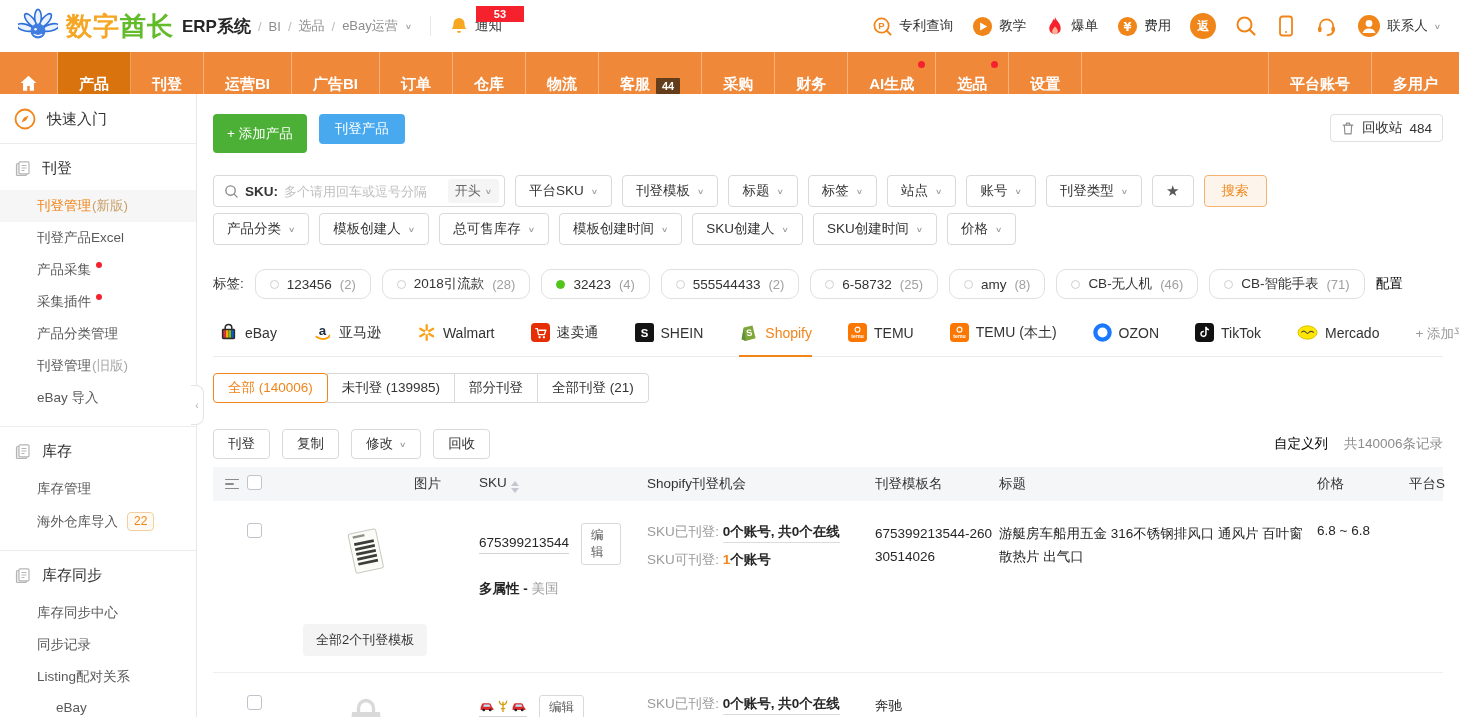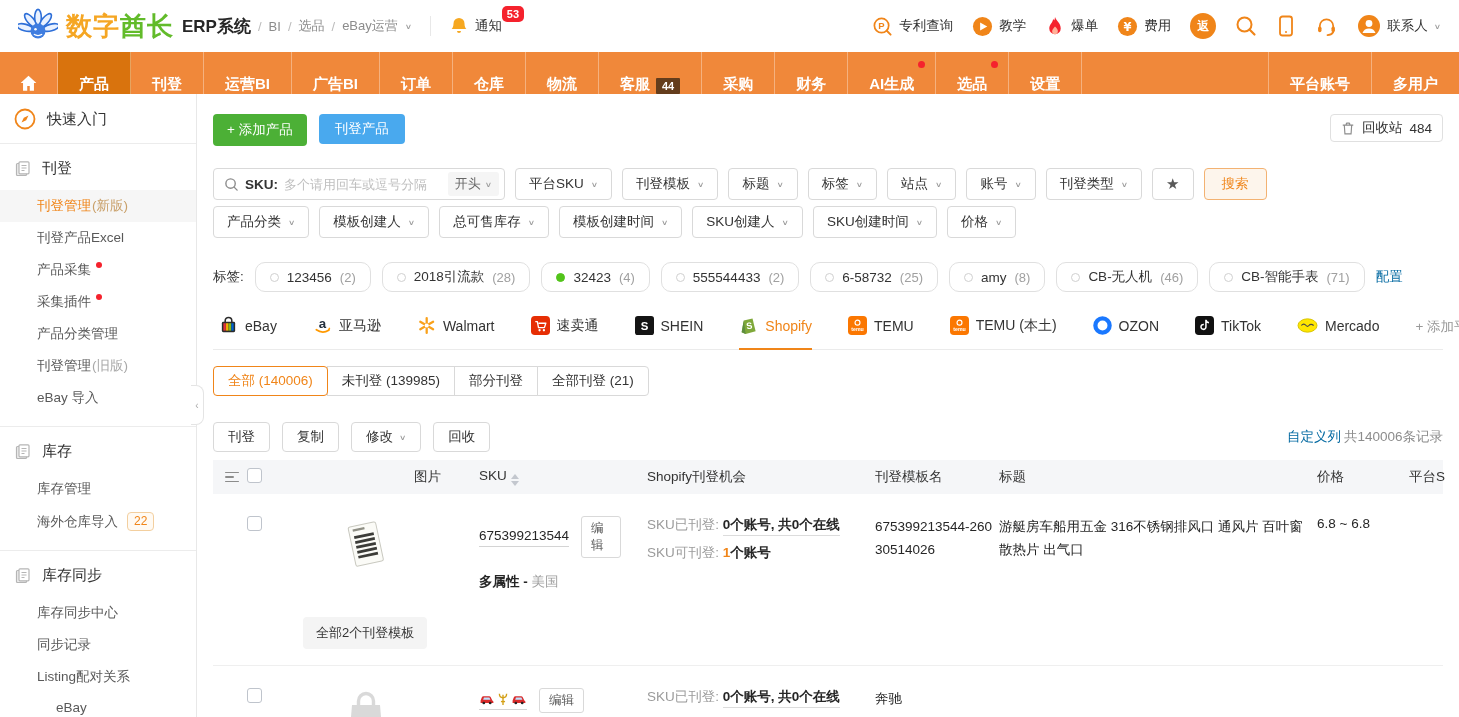--- a/index.html
+++ b/index.html
@@ -14,21 +14,21 @@
   .logo-orange{color:#f5a623}.logo-green{color:#62bb2a}
   .crumbs{display:flex;align-items:center;margin-left:8px;gap:7px;white-space:nowrap}
   .app-title{font-size:17px;font-weight:bold;color:#262626}
   .crumb-sep{color:#bbb;font-size:13px}
   .crumb{color:#8c8c8c;font-size:13px;cursor:pointer}
   .caret{color:#999;font-size:10px;transform:scaleY(.75);display:inline-block}
   .vline{width:1px;height:20px;background:#e8e8e8;margin:0 18px}
   .notify{display:flex;align-items:center;gap:6px;position:relative;cursor:pointer}
   .notify-label{font-size:13.5px;color:#333}
   .num-badge{position:absolute;top:-10px;right:-22px;background:#f5222d;color:#fff;
-    font-size:11px;line-height:16px;padding:0 5px;border-radius:5px;font-weight:bold}
+    font-size:11px;line-height:16px;padding:0 18px;border-radius:0;font-weight:bold}
   .top-right{margin-left:auto;display:flex;align-items:center;gap:19px}
   .hlink{display:flex;align-items:center;gap:6px;font-size:13.5px;color:#333;cursor:pointer;white-space:nowrap}
   .ret-btn{width:26px;height:26px;border-radius:50%;background:#f08519;color:#fff;font-size:12px;
     font-weight:bold;display:flex;align-items:center;justify-content:center;cursor:pointer}
   .contact{display:flex;align-items:center;gap:6px;cursor:pointer}
   
   .nav{height:42px;background:#f0883a;display:flex;color:#fff}
   .nav-item{display:flex;align-items:flex-end;padding:0 21px;font-size:15px;font-weight:bold;
     border-right:1px solid rgba(255,255,255,.35);cursor:pointer;position:relative;white-space:nowrap}
   .nav-item.home{padding:0 18px}
@@ -53,21 +53,21 @@
   .side-item.indent{padding-left:56px}
   .item-dot{width:6px;height:6px;background:#f5222d;border-radius:50%;margin:-10px 0 0 5px}
   .cnt-badge{margin-left:9px;border:1px solid #f3cf9f;color:#f08519;background:#fffaf3;
     font-size:12px;line-height:17px;padding:0 6px;border-radius:4px}
   .collapse-tab{position:absolute;left:191px;top:291px;width:13px;height:40px;background:#fff;
     border:1px solid #e4e4e4;border-left:none;border-radius:0 8px 8px 0;display:flex;align-items:center;
     justify-content:center;color:#aaa;font-size:10px;cursor:pointer;z-index:5}
   
   .main{flex:1;padding:20px 16px 0 16px;overflow:hidden;position:relative}
   .btn{display:inline-flex;align-items:center;justify-content:center;border-radius:4px;cursor:pointer;white-space:nowrap}
-  .btn-green{background:#4cb036;color:#fff;height:32px;padding:0 14px;font-size:13.5px}
+  .btn-green{background:#4cb036;color:#fff;height:39px;padding:0 14px;font-size:13.5px}
   .btn-blue{background:#49a9ee;color:#fff;height:30px;padding:0 16px;font-size:13.5px}
   .row-top{display:flex;align-items:flex-start;gap:12px;margin-bottom:22px}
   .recycle{margin-left:auto;display:flex;align-items:center;gap:7px;border:1px solid #e0e0e0;
     border-radius:4px;height:28px;padding:0 10px;font-size:13.5px;color:#333;cursor:pointer}
   .filters1,.filters2{display:flex;align-items:center;gap:10px;margin-bottom:6px;flex-wrap:nowrap}
   .filters2{margin-bottom:24px}
   .sku-box{display:flex;align-items:center;border:1px solid #d9d9d9;border-radius:4px;height:32px;
     padding:0 5px 0 10px;width:292px;gap:6px}
   .sku-box .lbl{color:#333;font-weight:bold;font-size:13.5px}
   .sku-box input{border:none;outline:none;flex:1;font-size:13px;color:#333;min-width:10px;
@@ -82,39 +82,39 @@
     font-size:13.5px;border-radius:4px}
   
   .tags-row{display:flex;align-items:center;gap:11px;margin-bottom:24px;white-space:nowrap}
   .tags-label{color:#333;flex:none}
   .tag-chip{display:inline-flex;align-items:center;gap:8px;border:1px solid #e0e0e0;border-radius:10px;
     height:30px;padding:0 14px;cursor:pointer;background:#fff}
   .tag-dot{width:9px;height:9px;border-radius:50%;border:1px solid #d0d0d0;background:#fff}
   .tag-dot.on{background:#52c41a;border-color:#52c41a}
   .tag-name{color:#333;font-size:13.5px}
   .tag-count{color:#a0a0a0;font-size:13px}
-  .link-orange{color:#0369a1;cursor:pointer}
+  .link-orange{color:#000000;cursor:pointer}
   
   .ptabs{display:flex;align-items:flex-end;gap:36px;border-bottom:1px solid #ebebeb;padding:0 6px}
   .ptab{display:flex;align-items:center;gap:7px;padding-bottom:13px;font-size:14px;color:#333;
     cursor:pointer;border-bottom:2px solid transparent;margin-bottom:-1px;white-space:nowrap}
   .ptab.active{color:#f08519;border-bottom-color:#f08519}
   .ptab-add{color:#999;padding-bottom:13px;font-size:13.5px;cursor:pointer;white-space:nowrap}
   
   .stabs{display:flex;margin:16px 0 26px 0}
   .stab{border:1px solid #d9d9d9;height:30px;display:flex;align-items:center;padding:0 14px;
     font-size:13.5px;color:#333;cursor:pointer;margin-left:-1px;background:#fff}
   .stab:first-child{border-radius:4px 0 0 4px;margin-left:0}
   .stab:last-child{border-radius:0 4px 4px 0}
   .stab.active{border-color:#f08519;color:#f08519;position:relative;z-index:2;border-radius:4px}
   
   .actions{display:flex;align-items:center;gap:12px;margin-bottom:8px}
   .abtn{border:1px solid #d9d9d9;border-radius:4px;height:30px;display:inline-flex;align-items:center;
     gap:6px;padding:0 14px;font-size:13.5px;color:#333;cursor:pointer;background:#fff}
-  .actions-right{margin-left:auto;display:flex;align-items:center;gap:3px;font-size:13.5px}
+  .actions-right{margin-left:auto;display:flex;align-items:center;gap:16px;font-size:13.5px}
   .total-rec{color:#8c8c8c}
   
   .tbl-grid{display:grid;grid-template-columns:34px 44px 150px 180px 228px 150px 310px 100px 34px;align-items:start}
   .thead{background:#f5f6f8;height:34px;align-items:center;font-size:13.5px;color:#333}
   .th{white-space:nowrap;overflow:visible}
   .cfg-icon{display:flex;flex-direction:column;gap:3px;margin-left:12px;cursor:pointer}
   .cfg-icon i{display:block;height:1.6px;background:#8c8c8c;border-radius:1px}
   .cfg-icon i:nth-child(1){width:14px}.cfg-icon i:nth-child(2){width:9px}.cfg-icon i:nth-child(3){width:14px}
   .checkbox{width:15px;height:15px;border:1.5px solid #bfc4cc;border-radius:3px;background:#fff;
     display:inline-block;cursor:pointer}

